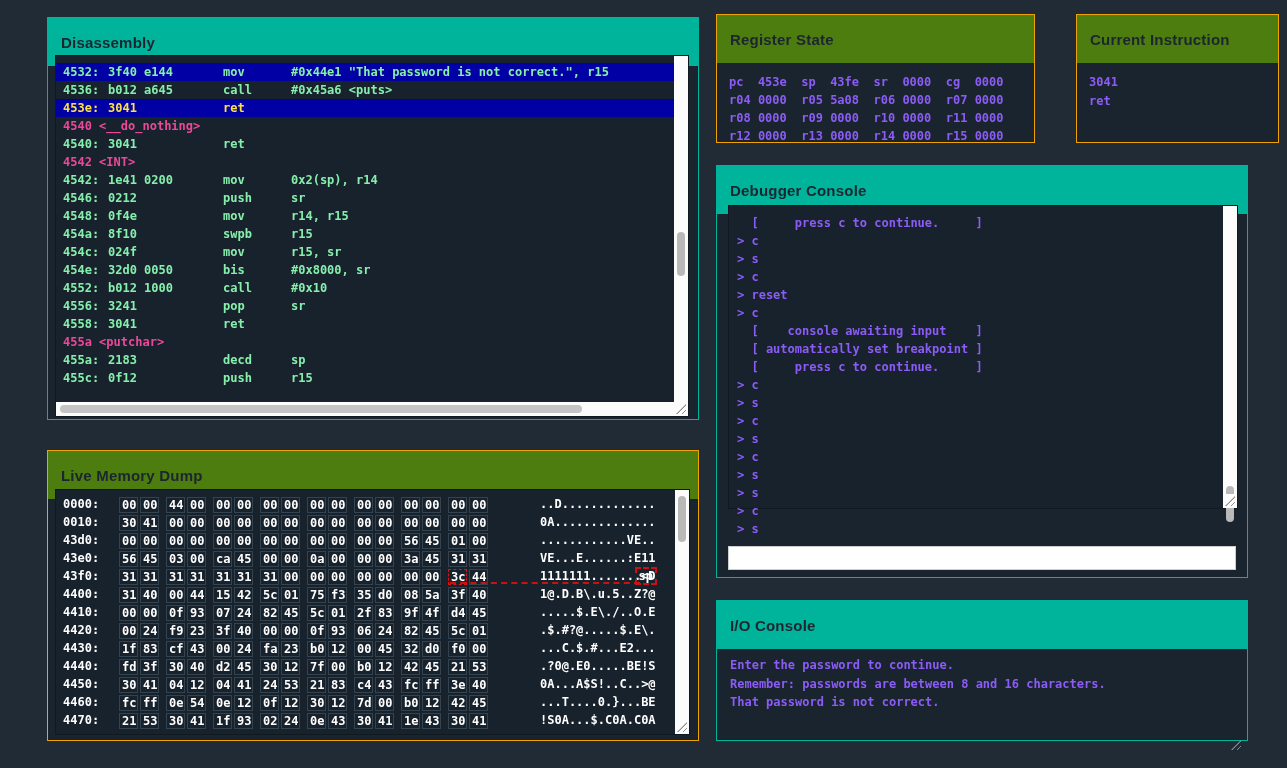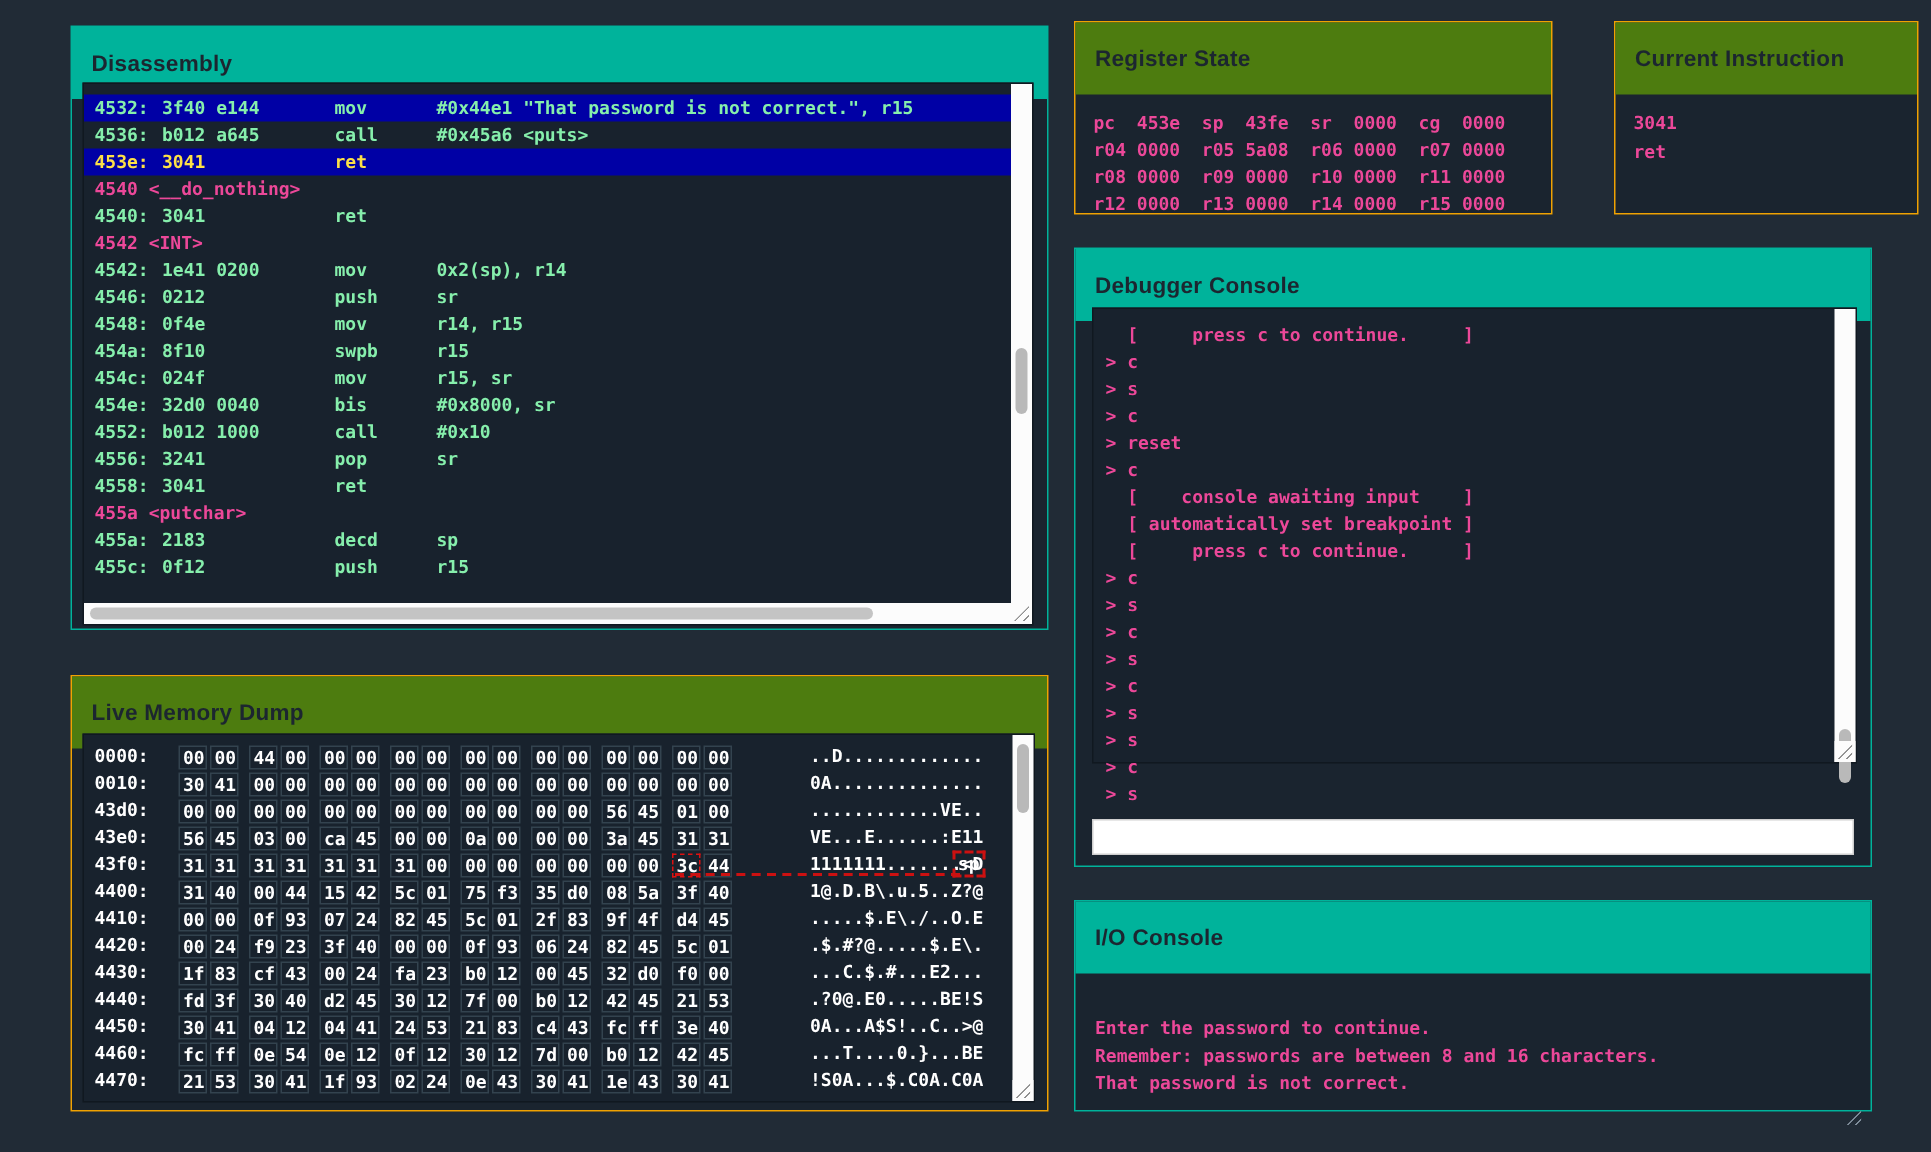--- a/index.html
+++ b/index.html
@@ -3,21 +3,21 @@
 <meta charset="utf-8">
 <style>
   html,body{margin:0;padding:0}
   body{width:1287px;height:768px;background:#212b36;position:relative;overflow:hidden;
        font-family:"Liberation Sans",sans-serif}
   .panel{position:absolute;border:1px solid;background:#1a242f;box-sizing:border-box}
   .hdr{height:48px;display:flex;align-items:center;padding-left:13px;
        font:bold 15px "Liberation Sans",sans-serif;color:#1c2630;letter-spacing:.2px}
   .teal{border-color:#00b39b}.teal>.hdr{background:#00b39b}
   .orange{border-color:#f0a202}.orange>.hdr{background:#4d7c0f}
-  .mono,pre{font:bold 12px/18px "DejaVu Sans Mono",monospace;color:#ec4899;margin:0}
+  .mono,pre{font:bold 12px/18px "DejaVu Sans Mono",monospace;color:#8b5cf6;margin:0}
 
   
   #disasm {left:47px;  top:17px;  width:652px; height:403px}
   #memdump{left:47px;  top:450px; width:652px; height:291px}
   #regs   {left:716px; top:14px;  width:319px; height:129px}
   #curinsn{left:1076px;top:14px;  width:203px; height:129px}
   #dbg    {left:716px; top:165px; width:532px; height:413px}
   #ioc    {left:716px; top:600px; width:532px; height:141px}
 
   
@@ -60,21 +60,21 @@
         margin-right:2px;height:14px;line-height:14px;vertical-align:middle}
   .byte.b2{margin-right:7px}
   .byte.spb{border:1px dashed #dd1111}
   .ascii{margin-left:45px;letter-spacing:0}
   .spline{position:absolute;left:394px;width:190px;bottom:1px;border-bottom:2px dashed #cc1111}
   .sptag{position:absolute;right:18px;top:0;border:2px dashed #cc1111;padding:0 2px;height:14px;line-height:14px}
 
   
   #regs pre{padding:10px 0 0 12px}
   #curinsn pre{padding:10px 0 0 12px;line-height:18.5px}
-  #ioc pre{padding:27px 0 0 13px;line-height:18.5px}
+  #ioc pre{padding:7px 0 0 13px;line-height:18.5px}
 
   
   #dbg pre{padding:8px 0 0 8px;white-space:pre}
   #dbg-input{position:absolute;left:11px;top:380px;width:508px;height:24px;box-sizing:border-box;
       border:1px solid #cfcfcf;background:#fff;font:bold 12px "DejaVu Sans Mono",monospace;padding:2px 6px}
   #ioc .content{position:relative;height:107px}
 </style>
 </head>
 <body>
 
@@ -86,21 +86,21 @@
         <div class="drow"><span class="c0">4536:</span><span class="c1">b012 a645</span><span class="c2">call</span><span class="c3">#0x45a6 &lt;puts&gt;</span></div>
         <div class="drow hl cur"><span class="c0">453e:</span><span class="c1">3041</span><span class="c2">ret</span><span class="c3"></span></div>
         <div class="drow lbl">4540 &lt;__do_nothing&gt;</div>
         <div class="drow"><span class="c0">4540:</span><span class="c1">3041</span><span class="c2">ret</span><span class="c3"></span></div>
         <div class="drow lbl">4542 &lt;INT&gt;</div>
         <div class="drow"><span class="c0">4542:</span><span class="c1">1e41 0200</span><span class="c2">mov</span><span class="c3">0x2(sp), r14</span></div>
         <div class="drow"><span class="c0">4546:</span><span class="c1">0212</span><span class="c2">push</span><span class="c3">sr</span></div>
         <div class="drow"><span class="c0">4548:</span><span class="c1">0f4e</span><span class="c2">mov</span><span class="c3">r14, r15</span></div>
         <div class="drow"><span class="c0">454a:</span><span class="c1">8f10</span><span class="c2">swpb</span><span class="c3">r15</span></div>
         <div class="drow"><span class="c0">454c:</span><span class="c1">024f</span><span class="c2">mov</span><span class="c3">r15, sr</span></div>
-        <div class="drow"><span class="c0">454e:</span><span class="c1">32d0 0040</span><span class="c2">bis</span><span class="c3">#0x8000, sr</span></div>
+        <div class="drow"><span class="c0">454e:</span><span class="c1">32d0 0050</span><span class="c2">bis</span><span class="c3">#0x8000, sr</span></div>
         <div class="drow"><span class="c0">4552:</span><span class="c1">b012 1000</span><span class="c2">call</span><span class="c3">#0x10</span></div>
         <div class="drow"><span class="c0">4556:</span><span class="c1">3241</span><span class="c2">pop</span><span class="c3">sr</span></div>
         <div class="drow"><span class="c0">4558:</span><span class="c1">3041</span><span class="c2">ret</span><span class="c3"></span></div>
         <div class="drow lbl">455a &lt;putchar&gt;</div>
         <div class="drow"><span class="c0">455a:</span><span class="c1">2183</span><span class="c2">decd</span><span class="c3">sp</span></div>
         <div class="drow"><span class="c0">455c:</span><span class="c1">0f12</span><span class="c2">push</span><span class="c3">r15</span></div>
       </div>
     <div class="vtrack short">
       <div class="vthumb"></div>
     </div>

